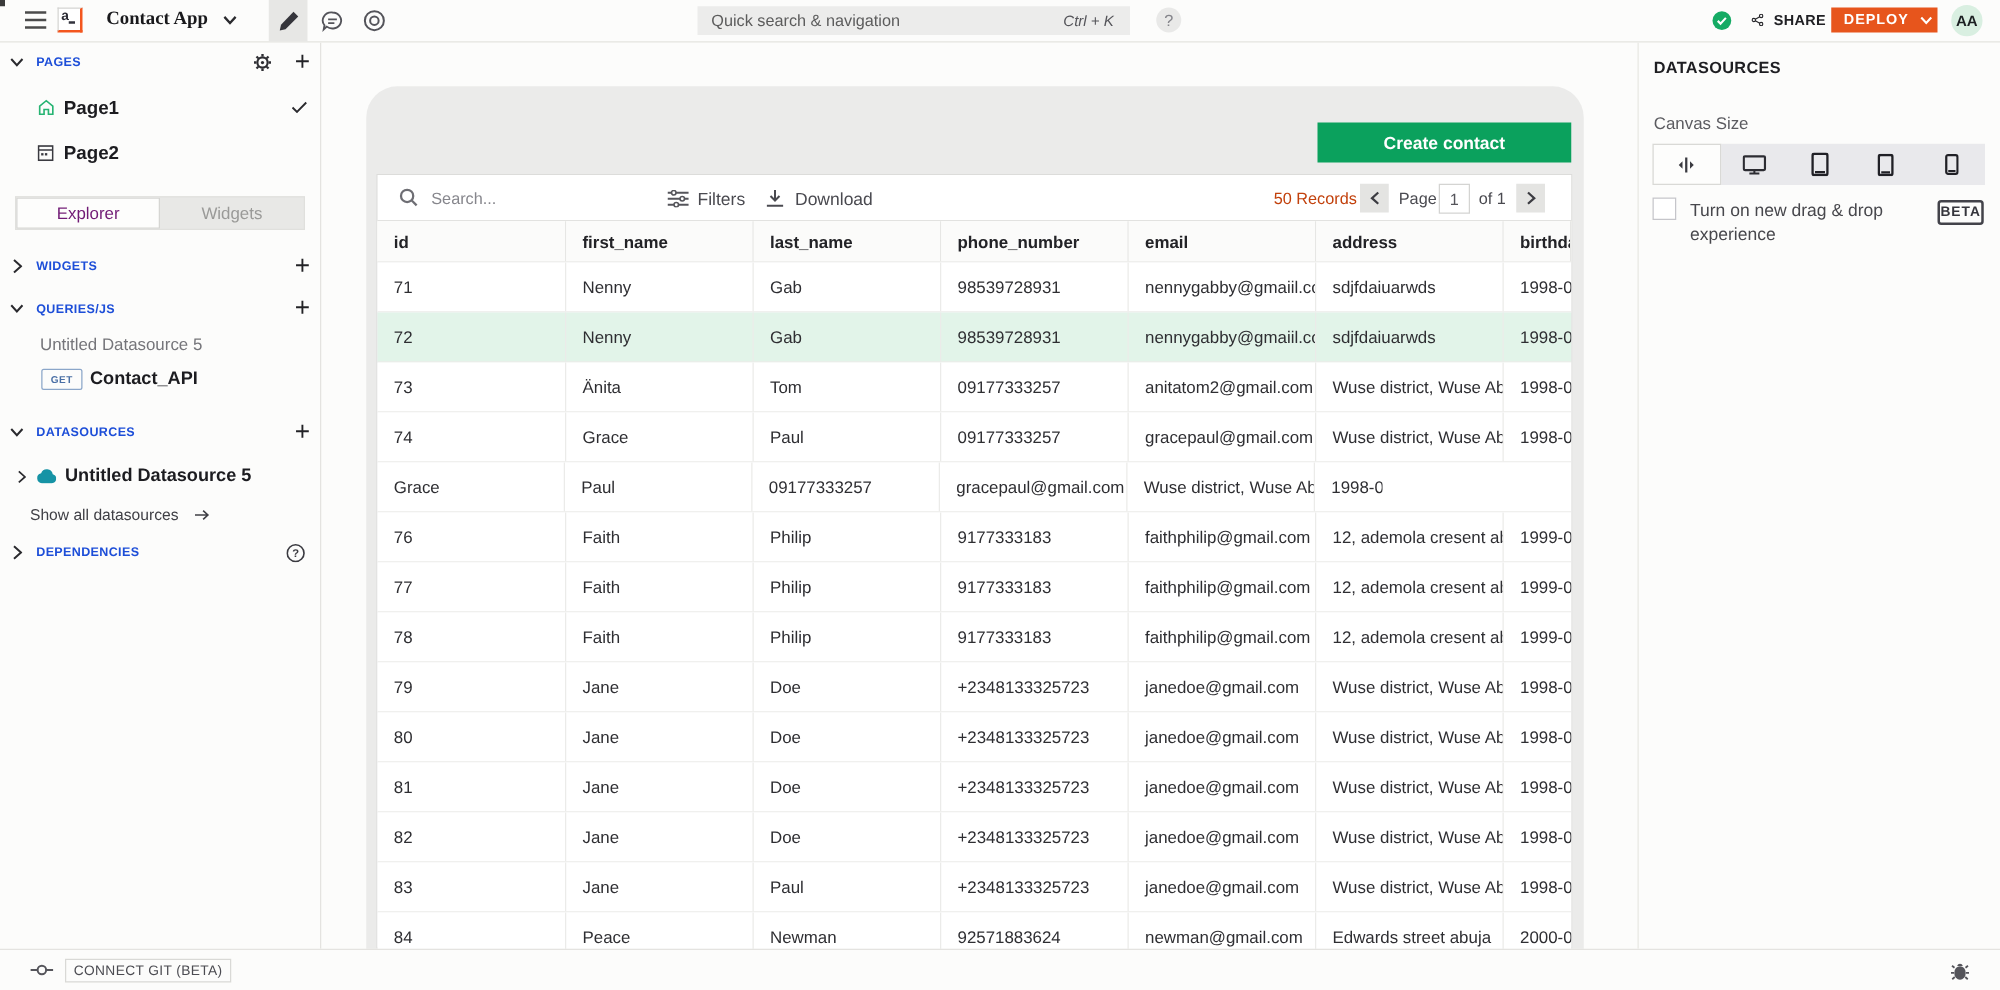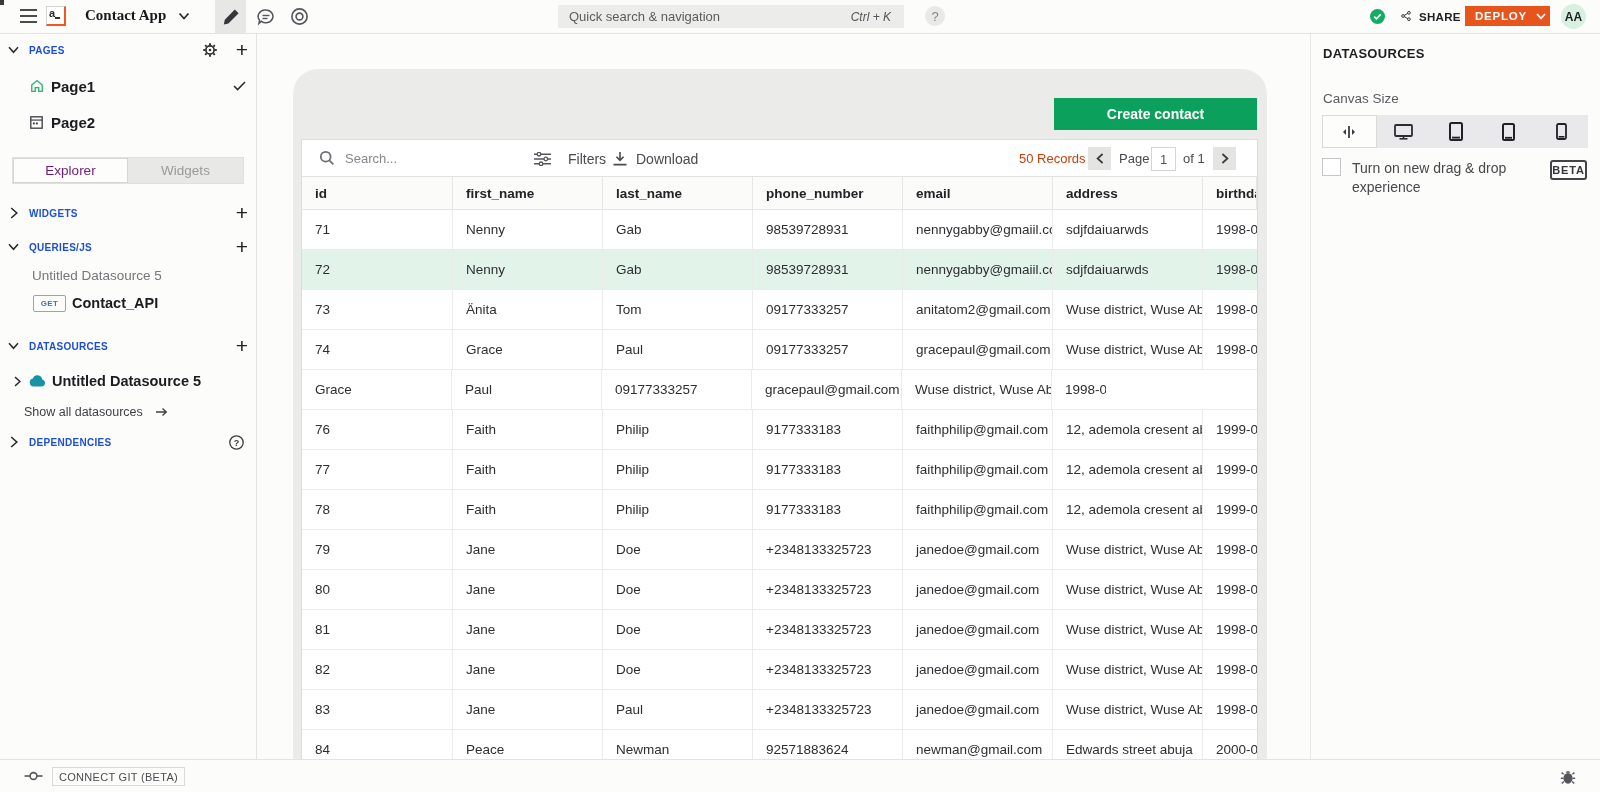--- a/index.html
+++ b/index.html
@@ -240,21 +240,21 @@
           </svg>
         <span style="margin-left:10px; font-size:13px; color:#86868c;">Search...</span>
         <svg style="position:absolute; left:232px; top:12px;" width="17" height="14" viewBox="0 0 17 14">
             <line x1="0" y1="2.2" x2="17" y2="2.2" stroke="#55555b" stroke-width="1.6"></line>
             <line x1="0" y1="7" x2="17" y2="7" stroke="#55555b" stroke-width="1.6"></line>
             <line x1="0" y1="11.8" x2="17" y2="11.8" stroke="#55555b" stroke-width="1.6"></line>
             <circle cx="5" cy="2.2" r="1.8" fill="#fff" stroke="#55555b" stroke-width="1.3"></circle>
             <circle cx="11.8" cy="7" r="1.8" fill="#fff" stroke="#55555b" stroke-width="1.3"></circle>
             <circle cx="7" cy="11.8" r="1.8" fill="#fff" stroke="#55555b" stroke-width="1.3"></circle>
           </svg>
-        <span style="position:absolute; left:256px; top:11px; font-size:14px; color:#4a4a50;margin-left:10px;">Filters</span>
+        <span style="position:absolute; left:256px; top:11px; font-size:14px; color:#4a4a50;">Filters</span>
         <svg style="position:absolute; left:310px; top:11px;" width="16" height="15" viewBox="0 0 16 15">
             <path d="M8 1 V9 M4.4 5.8 L8 9.4 L11.6 5.8" fill="none" stroke="#4a4a50" stroke-width="1.6"></path>
             <line x1="1.5" y1="13.6" x2="14.5" y2="13.6" stroke="#4a4a50" stroke-width="1.6"></line>
           </svg>
         <span style="position:absolute; left:334px; top:11px; font-size:14px; color:#4a4a50;">Download</span>
         <span style="position:absolute; left:717px; font-size:13px; color:#c2410c;">50 Records</span>
         <div style="position:absolute; left:786px; top:7px; width:23px; height:23px; background:#e4e4e2; display:flex; align-items:center; justify-content:center;">
             <svg width="8" height="11" viewBox="0 0 8 11">
               <path d="M6.6 1 L1.6 5.5 L6.6 10" fill="none" stroke="#3c3c42" stroke-width="1.8"></path>
             </svg>

